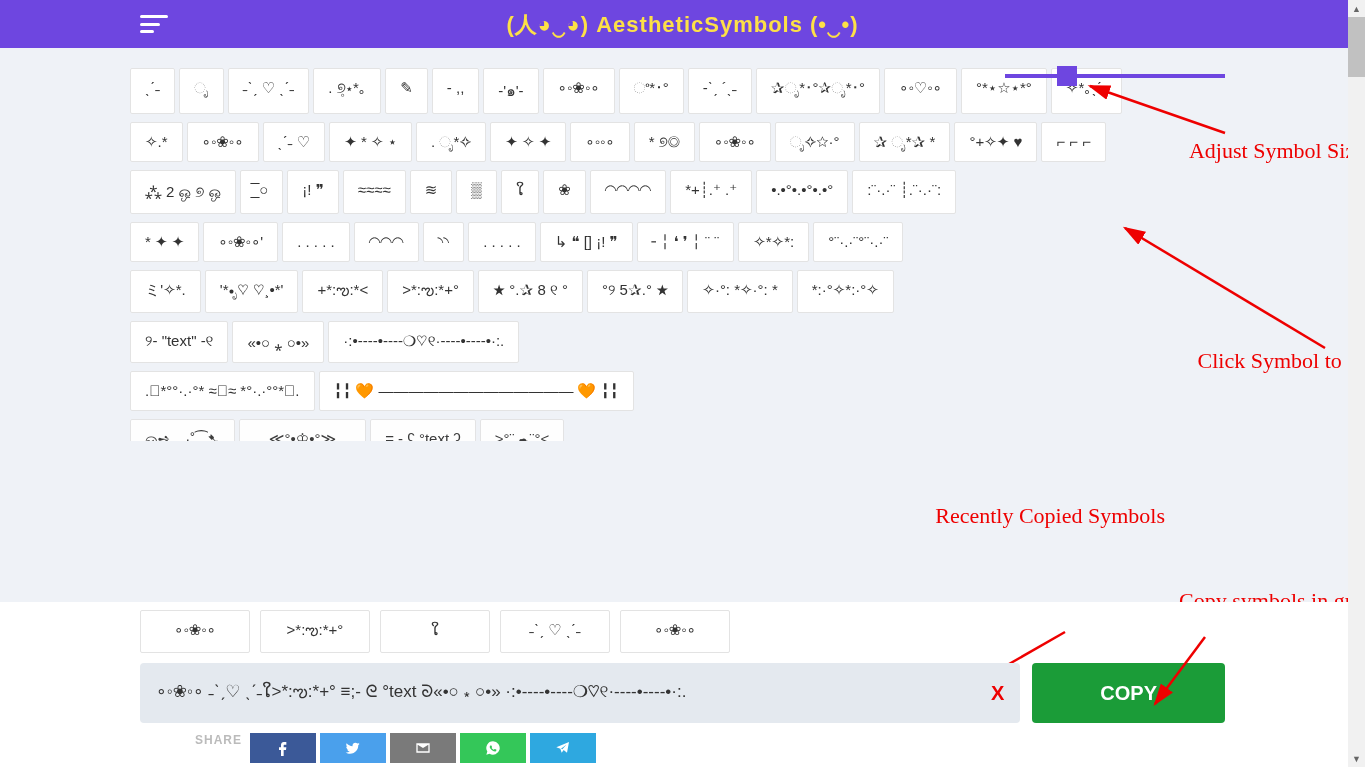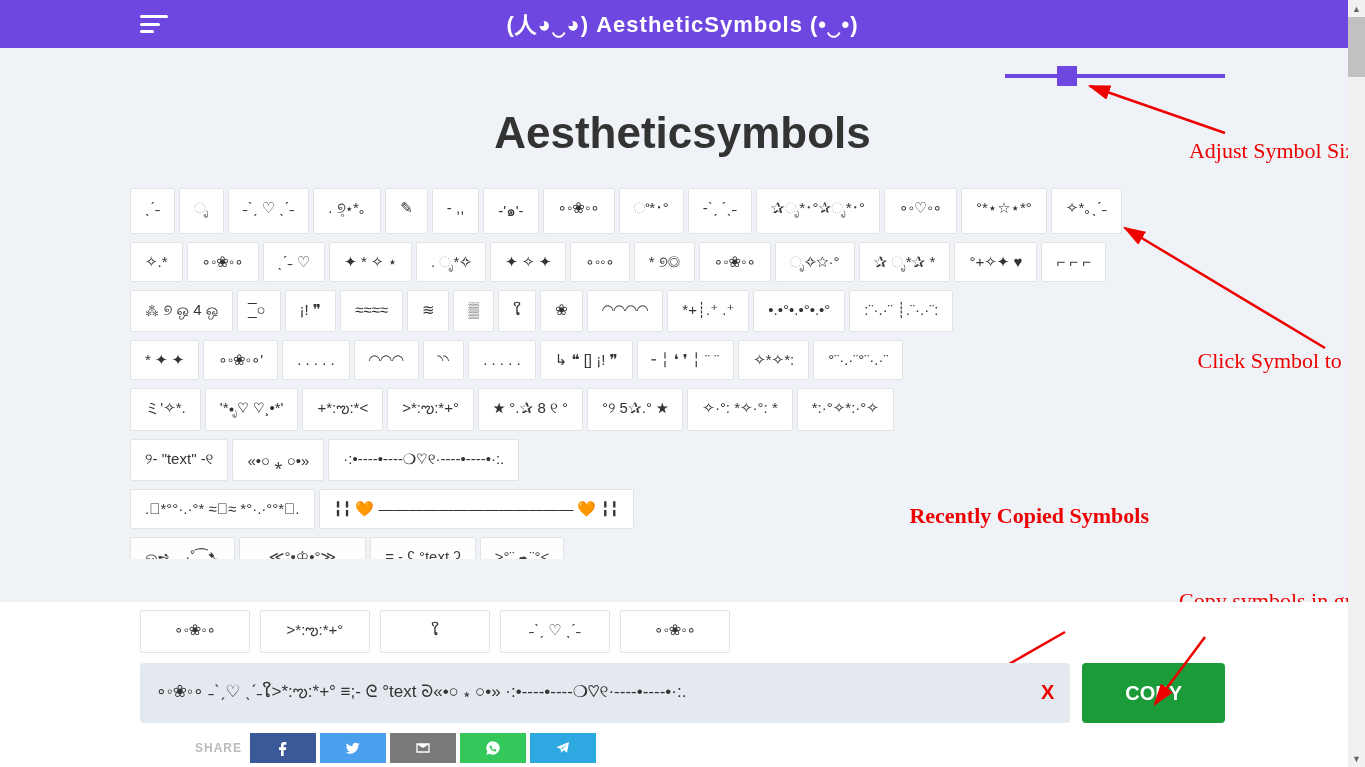--- a/index.html
+++ b/index.html
@@ -1,39 +1,39 @@
 <!DOCTYPE html>
 <html><head>
 <meta charset="utf-8">
 <style>
 * { box-sizing: border-box; margin: 0; padding: 0; }
 body { font-family: Arial, sans-serif; background: #eff2f7; overflow-x: hidden; }
-.header { background: #6e46e0; color: #ffffff; display: flex; align-items: center; padding: 6px 30px; height: 48px; position: relative; }
+.header { background: #6e46e0; color: #fde047; display: flex; align-items: center; padding: 6px 30px; height: 48px; position: relative; }
 .hamburger { position: absolute; left: 140px; display: flex; flex-direction: column; justify-content: space-between; width: 28px; height: 18px; cursor: pointer; }
 .hamburger span { display: block; height: 3px; background: #fff; border-radius: 2px; }
 .hamburger span:nth-child(1){width:28px;} .hamburger span:nth-child(2){width:20px;} .hamburger span:nth-child(3){width:14px;}
 .brand { margin: 0 auto; font-size: 22px; font-weight: 700; letter-spacing: 1px; }
 .page { padding: 20px 130px 240px; position: relative; }
 .slider-wrap { position: absolute; top: 18px; right: 140px; width: 220px; height: 20px; }
 .slider-track { position: absolute; top: 8px; left: 0; right: 0; height: 4px; background: #6e46e0; }
 .slider-thumb { position: absolute; top: 0; left: 52px; width: 20px; height: 20px; background: #6e46e0; }
 .title { text-align: center; font-size: 44px; font-weight: 700; color: #333; margin: 40px 0 30px; }
 .grid-scroll { overflow: hidden; }
 .row { display: flex; flex-wrap: wrap; gap: 4px; margin-bottom: 8px; }
 .sym { background: #fff; border: 1px solid #e3e3e3; padding: 10px 14px; font-size: 15px; color: #333; cursor: pointer; white-space: nowrap; border-radius: 2px; }
 .annot { position: absolute; color: #e00; font-family: 'Comic Sans MS', cursive; font-size: 22px; font-weight: 400; }
 .arrow-svg { position: absolute; pointer-events: none; }
 .bottom-panel { position: fixed; bottom: 0; left: 0; right: 0; background: #fff; padding: 8px 130px 4px; }
 .recent-row { display: flex; gap: 10px; margin-bottom: 10px; justify-content: flex-start; padding-left: 10px; }
 .recent-row .sym { flex: 0 0 auto; min-width: 110px; text-align: center; }
 .copy-row { display: flex; gap: 12px; align-items: stretch; padding: 0 10px; }
-.compose { flex: 1; background: #e4e9ef; border-radius: 4px; padding: 18px 16px; font-size: 17px; color: #333; position: relative; display: flex; align-items: flex-start; }
+.compose { flex: 1; background: #e4e9ef; border-radius: 4px; padding: 18px 16px; font-size: 17px; color: #333; position: relative; display: flex; align-items: flex-end; }
 .compose-x { color: #e00; font-weight: 700; margin-left: auto; cursor: pointer; font-size: 20px; }
-.copy-btn { background: #1b9c38; color: #fff; font-size: 20px; font-weight: 700; border: none; padding: 18px 43px; border-radius: 4px; cursor: pointer; }
-.share-row { display: flex; align-items: center; gap: 4px; margin-top: 10px; padding-left: 65px; }
+.copy-btn { background: #1b9c38; color: #fff; font-size: 20px; font-weight: 700; border: none; padding: 18px 68px; border-radius: 4px; cursor: pointer; }
+.share-row { display: flex; align-items: flex-start; gap: 4px; margin-top: 10px; padding-left: 65px; }
 .share-label { color: #bbb; font-size: 12px; letter-spacing: 1px; font-weight: 600; margin-right: 4px; }
 .share-btn { width: 66px; height: 30px; display: flex; align-items: center; justify-content: center; cursor: pointer; }
 .sb-fb{background:#3b5998;} .sb-tw{background:#4aa0ec;} .sb-em{background:#7a7a7a;} .sb-wa{background:#34c759;} .sb-tg{background:#2ea8e0;}
 .scrollbar-track { position: fixed; top: 0; right: 0; width: 17px; height: 100%; background: #f1f1f1; }
 .scrollbar-thumb { position: absolute; top: 0; right: 0; width: 17px; height: 60px; background: #c1c1c1; }
 .scrollbar-arrow { position: absolute; right: 0; width: 17px; height: 17px; background: #f1f1f1; display: flex; align-items: center; justify-content: center; font-size: 9px; color: #666; }
 .partial-row{opacity:.95;}
 </style>
 </head>
 <body>
@@ -46,21 +46,20 @@
     </div>
   <div class="brand">(人◕‿◕) AestheticSymbols (•‿•)</div>
 </div>
 
 <div class="page">
   <div class="slider-wrap">
     <div class="slider-track"></div>
     <div class="slider-thumb"></div>
   </div>
 
-  <h1 class="title">Aestheticsymbols</h1>
 
   <div id="symbol-grid" class="grid-scroll">
       <div class="row">
         <div class="sym"> ˎˊ˗</div>
         <div class="sym">ೃ</div>
         <div class="sym">˗ˋˏ ♡ ˎˊ˗</div>
         <div class="sym">. ୭̥⋆*｡</div>
         <div class="sym">✎</div>
         <div class="sym">- ,,</div>
         <div class="sym">-'๑'-</div>
@@ -81,21 +80,21 @@
         <div class="sym">✦ ✧ ✦</div>
         <div class="sym">∘◦◦∘</div>
         <div class="sym">* ୭◎</div>
         <div class="sym">∘◦❀◦∘</div>
         <div class="sym">ೃ✧☆·°</div>
         <div class="sym">✰ ೃ*✰ *</div>
         <div class="sym">°+✧✦ ♥</div>
         <div class="sym">⌐ ⌐ ⌐</div>
       </div>
       <div class="row">
-        <div class="sym">⁂ ୭ ஒ 4 ஒ</div>
+        <div class="sym">⁂ 2 ஒ ୭ ஒ</div>
         <div class="sym">̲̲̅̅ ○</div>
         <div class="sym">¡! ❞</div>
         <div class="sym">≈≈≈≈</div>
         <div class="sym">≋</div>
         <div class="sym">▒</div>
         <div class="sym">ໃ</div>
         <div class="sym">❀</div>
         <div class="sym">◜◝◜◝◜◝◜◝</div>
         <div class="sym">*+┊.⁺ .⁺</div>
         <div class="sym">•.•°•.•°•.•°</div>
@@ -135,21 +134,21 @@
       <div class="row partial-row" style="margin-top: 4px; height: 22px; overflow: hidden;">
         <div class="sym">ஓ➺…·˚⁀➷</div>
         <div class="sym">…≪°•♔•°≫…</div>
         <div class="sym">=,- ʕ °text ʔ</div>
         <div class="sym">&gt;°¨☁¨°&lt;</div>
       </div>
     </div>
 
   <div class="annot" style="top:90px; right:0;">Adjust Symbol Size</div>
   <div class="annot" style="top:300px; right:-30px;">Click Symbol to Copy</div>
-  <div class="annot" style="top:455px; right:216px;font-weight:bold;">Recently Copied Symbols</div>
+  <div class="annot" style="top:455px; right:200px;">Recently Copied Symbols</div>
   <div class="annot" style="top:540px; right:-20px;">Copy symbols in group</div>
 
   <svg class="arrow-svg" style="top:30px; right:130px;" width="160" height="60">
     <defs>
         <marker id="ah" markerWidth="10" markerHeight="10" refX="8" refY="3" orient="auto">
           <path d="M0,0 L0,6 L9,3 z" fill="#e00"></path>
         </marker>
       </defs>
     <line x1="150" y1="55" x2="15" y2="8" stroke="#e00" stroke-width="2.5" marker-end="url(#ah)"></line>
   </svg>

